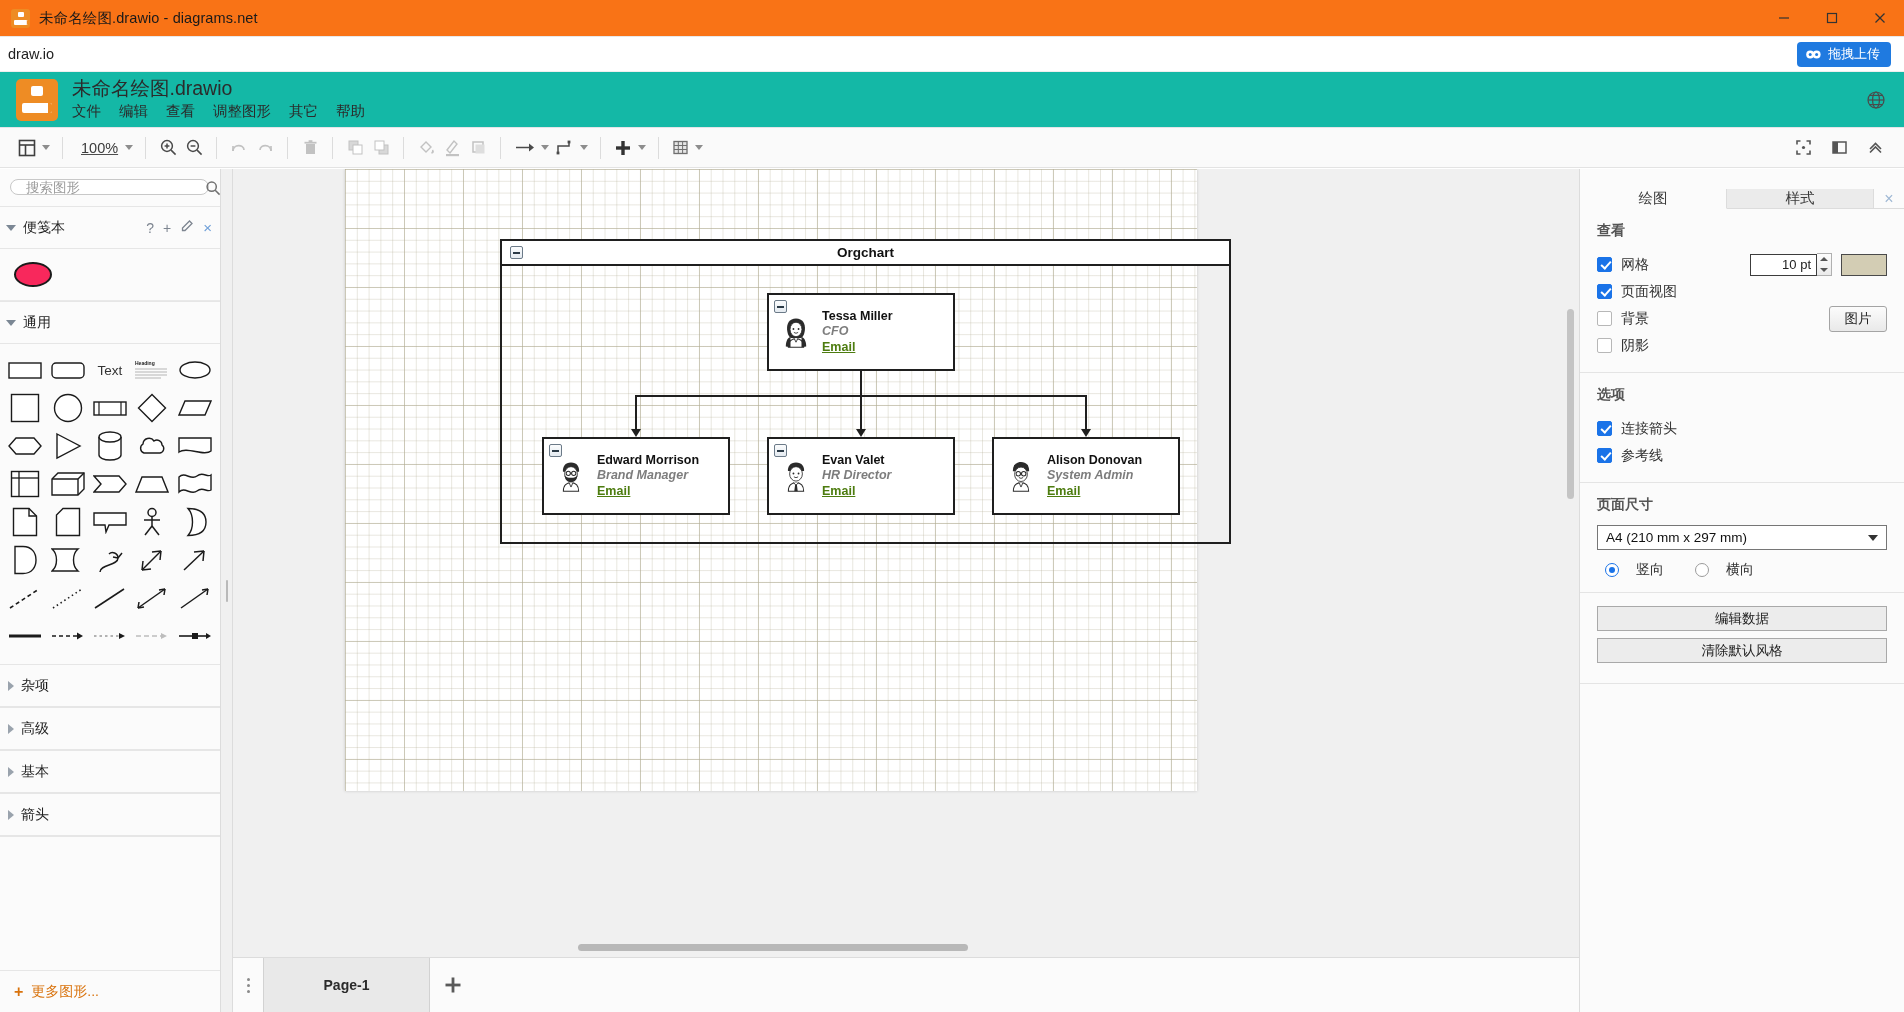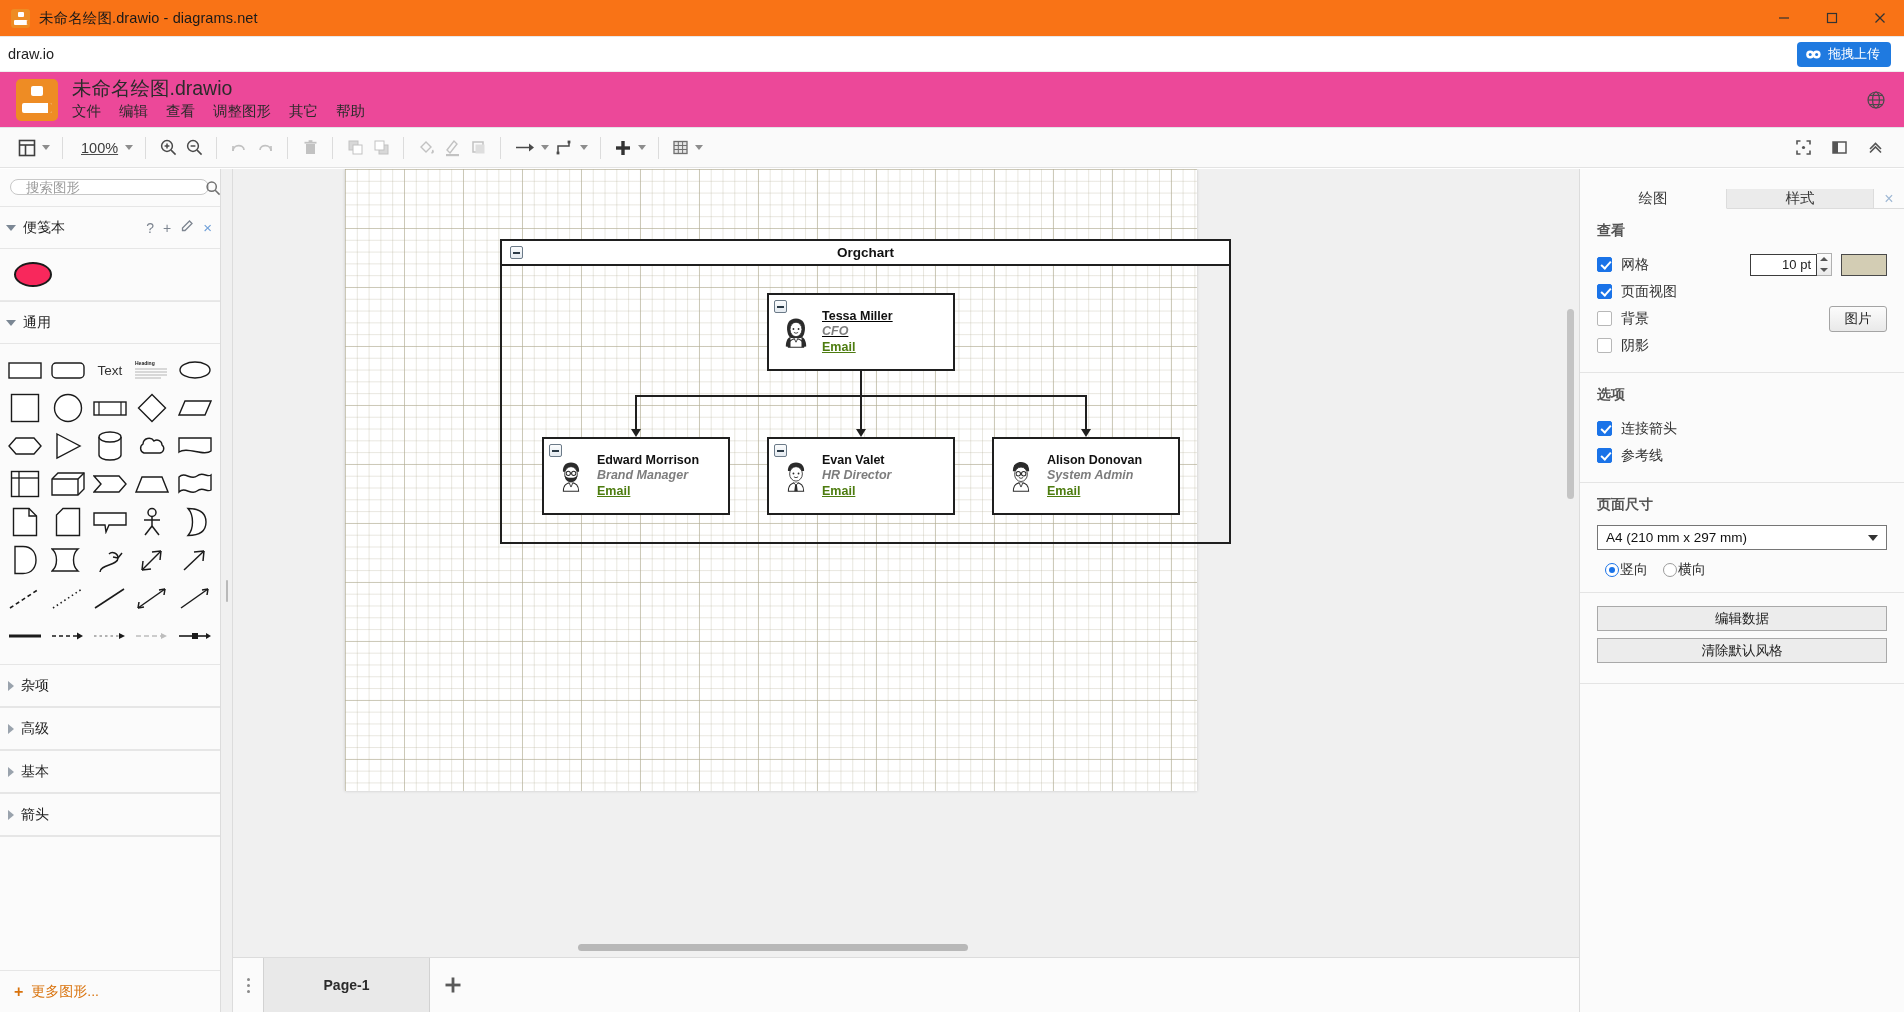--- a/index.html
+++ b/index.html
@@ -52,21 +52,21 @@
     margin-left: auto; margin-right: 13px;
     height: 25px; display: flex; align-items: center; gap: 6px;
     background: #1f7ae0; color: #fff; border-radius: 4px;
     padding: 0 11px 0 8px; font-size: 13px;
   }
   .upload-pill .ic { display: flex; }
 
   
   .header {
     position: absolute; top: 72px; left: 0; width: 1904px; height: 56px;
-    background: #ec4899; border-bottom: 1px solid #e2e4e8;
+    background: #14b8a6; border-bottom: 1px solid #e2e4e8;
     display: flex; align-items: center;
   }
   .app-logo {
     width: 42px; height: 42px; margin-left: 16px; margin-right: 14px;
     background: #ee8c24; border-radius: 5px; position: relative; flex: none;
   }
   .app-logo::before {
     content: ""; position: absolute; left: 15px; top: 7px;
     width: 12px; height: 10px; background: #fff; border-radius: 2px;
   }
@@ -255,21 +255,21 @@
     height: 25px; width: 100%; margin-bottom: 7px;
     background: #ececec; border: 1px solid #a9a9a9;
     display: flex; align-items: center; justify-content: center; font-size: 13.5px; color: #222;
   }
   .selectbox {
     width: 100%; height: 25px; border: 1px solid #767676; background: #fff;
     display: flex; align-items: center; padding: 0 8px; font-size: 13.5px; color: #111;
   }
   .selectbox .chev { margin-left: auto; width: 0;height: 0;
     border-left: 5px solid transparent; border-right: 5px solid transparent; border-top: 6px solid #333; }
-  .radio-row { display: flex; align-items: center; gap: 1px; margin-top: 11px; padding-left: 8px; }
+  .radio-row { display: flex; align-items: center; gap: 17px; margin-top: 11px; padding-left: 8px; }
   .radio { width: 14px; height: 14px; border-radius: 50%; border: 1px solid #9b9b9b; background: #fff;
            position: relative; flex:none; }
   .radio.on { border-color: #1a73e8; }
   .radio.on::after { content:""; position:absolute; left:3px; top:3px; width:6px;height:6px;border-radius:50%;background:#1a73e8;}
   .radio-label { font-size: 14px; color: #333; margin-right: 14px; }
 
   
   .pagebar {
     position: absolute; left: 233px; right: 325px; bottom: 0; height: 55px;
     background: #fbfbfb; border-top: 1px solid #dcdcdc;
@@ -796,21 +796,21 @@
 
   <div class="canvaswrap">
     <div class="page">
 
       <div class="orgframe">
         <div class="orgframe-title">
           <span>Orgchart</span>
         </div>
         <div class="collapse-btn" style="left:8px;top:5px;"></div>
 
-        <div class="card" style="left:265px; top:52px;text-decoration:underline;">
+        <div class="card" style="left:265px; top:52px;">
           <div class="collapse-btn" style="left:5px;top:5px;"></div>
           <div class="inner">
             <svg class="avatar" viewBox="0 0 40 40">
               <path d="M20 4 C12 4 9 10 9.5 17 C10 23 12 26 14 27 L26 27 C28 26 30 23 30.5 17 C31 10 28 4 20 4 Z" fill="#2b2b2b"></path>
               <ellipse cx="20" cy="17" rx="7" ry="8.5" fill="#fff" stroke="#2b2b2b" stroke-width="1"></ellipse>
               <path d="M13 12 C14 7 26 7 27 12 C27 9 25 5.5 20 5.5 C15 5.5 13 9 13 12 Z" fill="#2b2b2b"></path>
               <circle cx="17" cy="16.5" r="1.1" fill="#2b2b2b"></circle>
                 <circle cx="23" cy="16.5" r="1.1" fill="#2b2b2b"></circle>
               <path d="M17.5 20.5 Q20 22.5 22.5 20.5" fill="none" stroke="#2b2b2b" stroke-width="1"></path>
               <path d="M11 38 C11 30 15 28 20 28 C25 28 29 30 29 38 Z" fill="#fff" stroke="#2b2b2b" stroke-width="1.2"></path>

